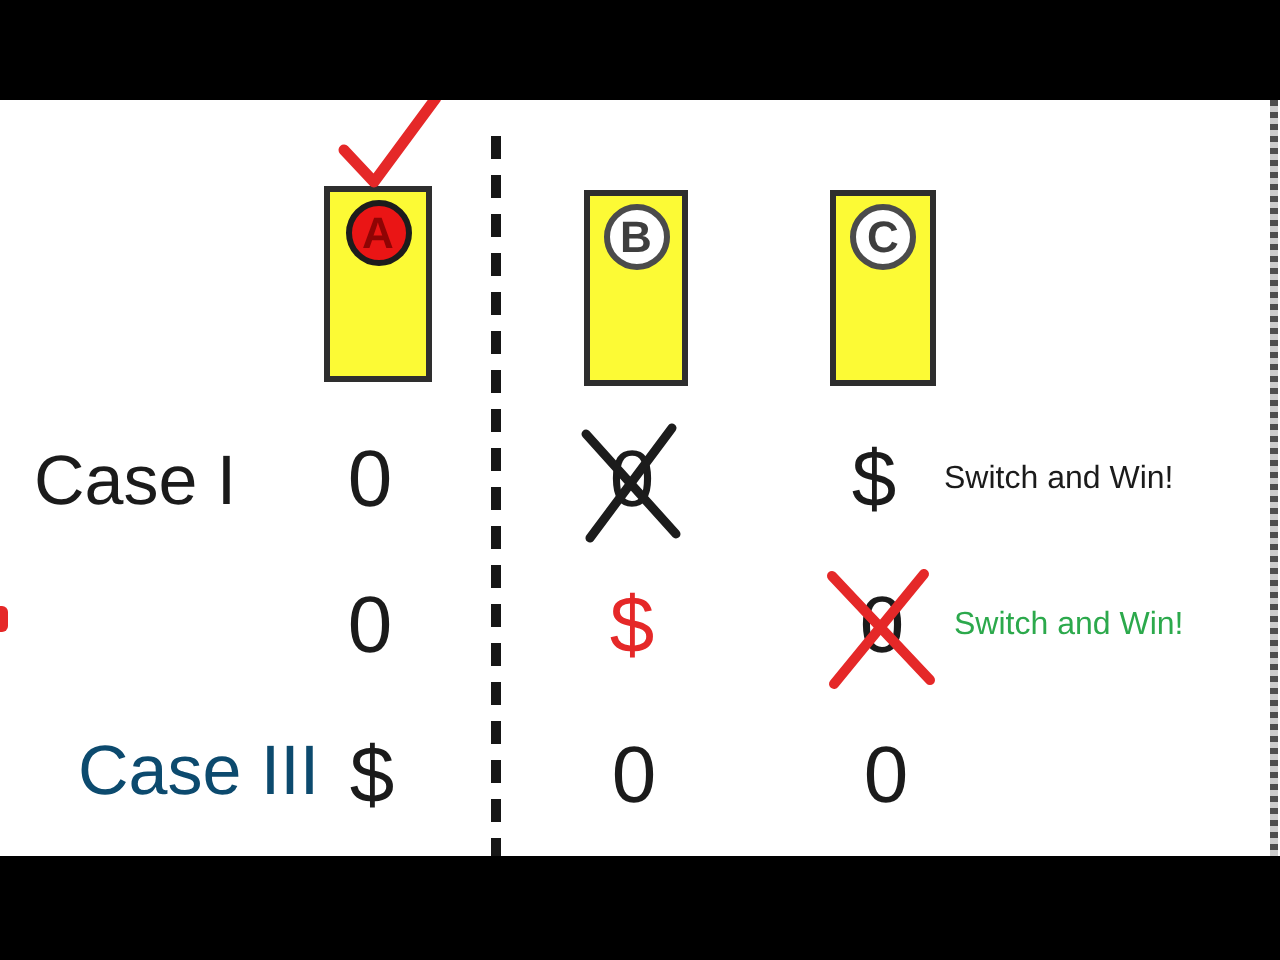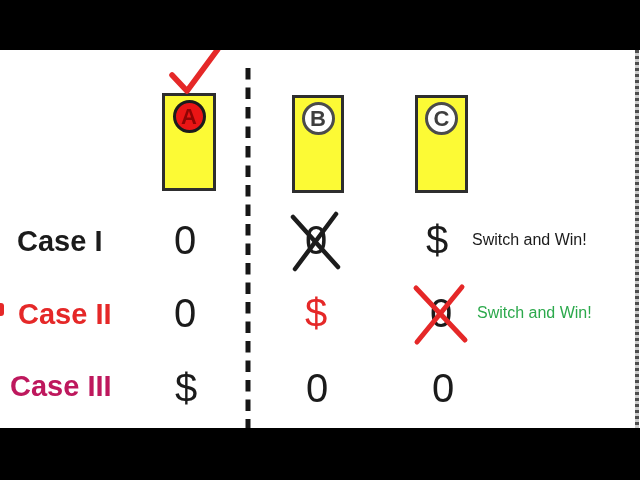--- a/index.html
+++ b/index.html
@@ -12,21 +12,21 @@
   .door{position:absolute;box-sizing:border-box;border:3px solid #2e2e2e;background:#fcfa35;
         display:flex;justify-content:center;z-index:2;}
   .door-a{left:162px;top:93px;width:54px;height:98px;}
   .door-b{left:292px;top:95px;width:52px;height:98px;}
   .door-c{left:415px;top:95px;width:53px;height:98px;}
   .circle{margin-top:4px;width:27px;height:27px;border:3px solid #4b4b4b;border-radius:50%;
           display:flex;align-items:center;justify-content:center;font-weight:bold;font-size:22px;
           background:#ffffff;color:#3e3e3e;line-height:1;}
   .circle-a{background:#ea1515;border-color:#1c1c1c;color:#8f0404;}
 
-  .case-label{position:absolute;font-size:29px;line-height:34px;color:#1b1b1b;white-space:nowrap;z-index:3;font-weight:bold;}
+  .case-label{position:absolute;font-size:35px;line-height:34px;color:#1b1b1b;white-space:nowrap;z-index:3;}
   .lab1{left:17px;top:224px;}
   .lab2{left:18px;top:297px;}
   .lab3{left:10px;top:369px;}
 
   .cell{position:absolute;font-size:40px;line-height:44px;color:#1b1b1b;white-space:nowrap;
         transform:translateX(-50%);z-index:3;}
   .c1a{left:185px;top:218px;} .c1b{left:316px;top:218px;} .c1c{left:437px;top:218px;}
   .c2a{left:185px;top:291px;} .c2b{left:316px;top:291px;} .c2c{left:441px;top:291px;}
   .c3a{left:186px;top:366px;} .c3b{left:317px;top:366px;} .c3c{left:443px;top:366px;}
 
@@ -63,27 +63,26 @@
       <span>C</span>
     </div>
   </div>
 
   <div class="case-label lab1" style="color: rgb(27, 27, 27);">Case I</div>
   <div class="cell c1a">0</div>
   <div class="cell c1b">0</div>
   <div class="cell c1c">$</div>
   <div class="note note1" style="color: rgb(27, 27, 27);">Switch and Win!</div>
 
-  <div class="case-label lab2" style="color: rgb(229, 40, 40);">Case II</div>
   <div class="cell c2a">0</div>
   <div class="cell c2b" style="color: rgb(229, 40, 40);">$</div>
   <div class="cell c2c">0</div>
   <div class="note note2" style="color: rgb(44, 169, 76);">Switch and Win!</div>
 
-  <div class="case-label lab3" style="color: #be185d;">Case III</div>
+  <div class="case-label lab3" style="color: #0c4a6e; margin-left: 29px;">Case III</div>
   <div class="cell c3a">$</div>
   <div class="cell c3b">0</div>
   <div class="cell c3c">0</div>
 
   <svg class="overlay" viewBox="0 0 640 480" xmlns="http://www.w3.org/2000/svg">
     <line x1="248" y1="68" x2="248" y2="430" stroke="#161616" stroke-width="5" stroke-dasharray="11.5 8"></line>
     <polyline points="172,75 187,91 218,49" fill="none" stroke="#e52828" stroke-width="5.5" stroke-linecap="round" stroke-linejoin="round"></polyline>
     <g stroke="#1c1c1c" stroke-width="4.5" stroke-linecap="round">
       <line x1="293" y1="217" x2="338" y2="267"></line>
       <line x1="336" y1="214" x2="295" y2="269"></line>

